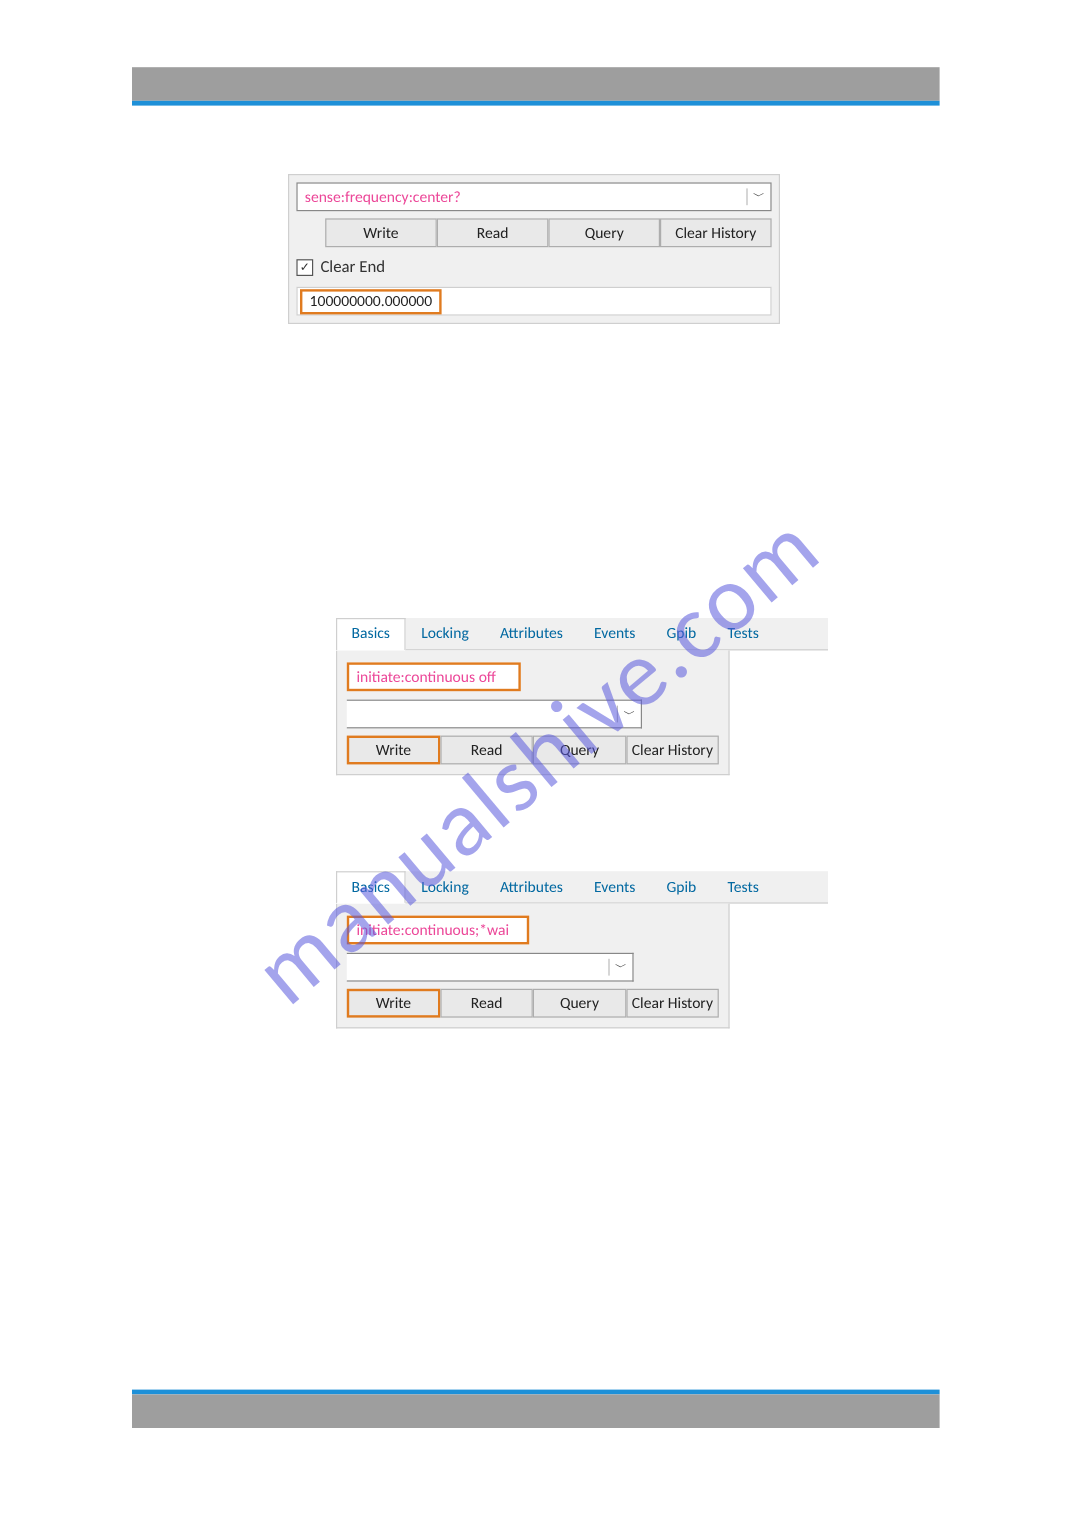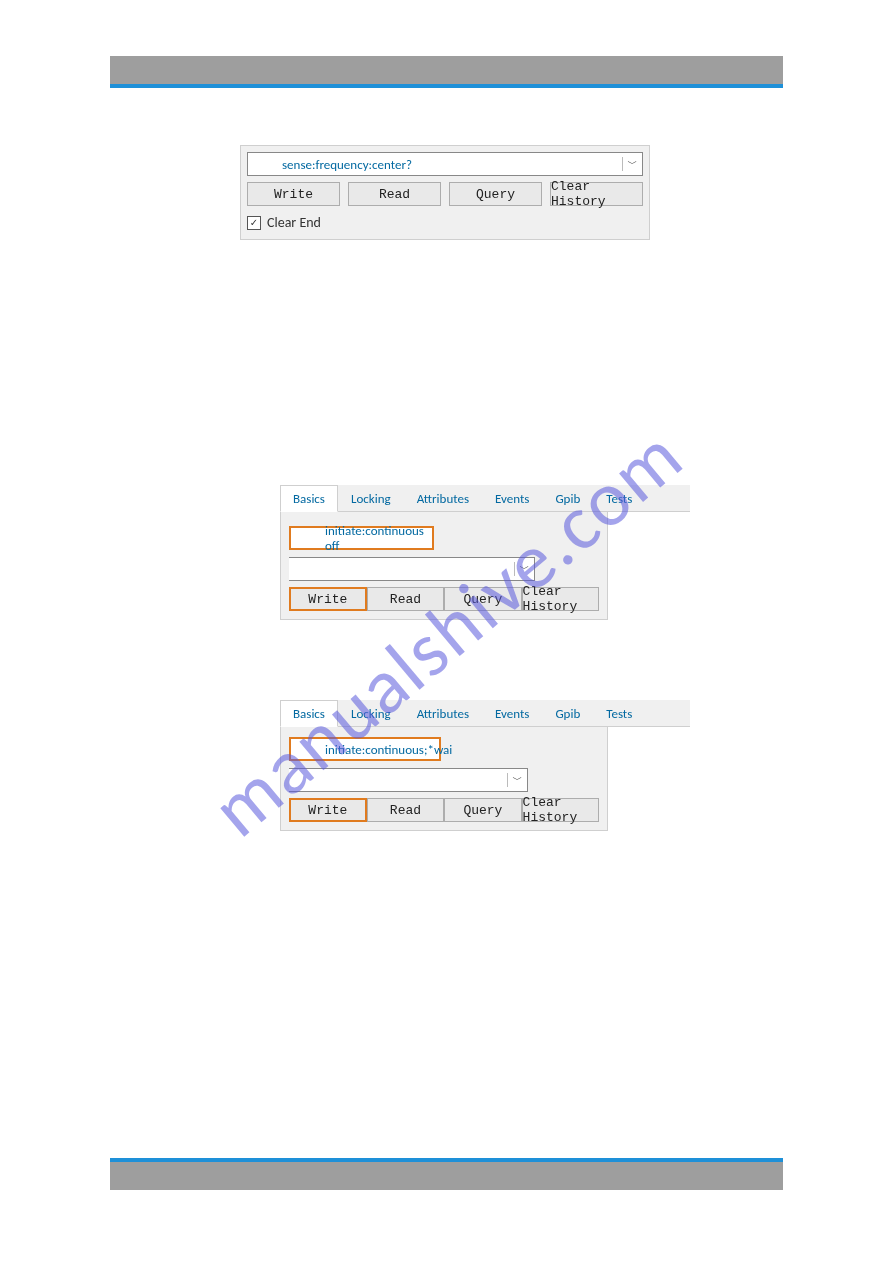--- a/index.html
+++ b/index.html
@@ -64,31 +64,30 @@
     height: 24px;
     background: #fff;
     border: 1px solid #888;
     align-items: center;
     margin-bottom: 6px;
   }
   .combo .txt {
     flex: 1;
     padding: 0 6px;
     font-size: 13px;
-    color: #0369a1;
-    margin-left: 28px;
+    color: #ec4899;
   }
   .combo .chev {
     width: 20px;
     text-align: center;
     border-left: 1px solid #bbb;
     color: #444;
     font-size: 10px;
   }
-  .btn-row-just { display: flex; justify-content: space-between; font-family: Liberation Mono, monospace; }
+  .btn-row-just { display: flex; justify-content: flex-end; }
   .btn {
     height: 24px;
     background: #e9e9e9;
     border: 1px solid #adadad;
     font-size: 13px;
     color: #222;
     display: flex;
     align-items: center;
     justify-content: center;
   }
@@ -182,20 +181,23 @@
     <div class="btn-row-just">
       <div class="btn w95">Write</div>
       <div class="btn w95">Read</div>
       <div class="btn w95">Query</div>
       <div class="btn w95">Clear History</div>
     </div>
     <div class="check-row">
       <div class="checkbox">✓</div>
       <span>Clear End</span>
     </div>
+    <div class="result-box">
+      <span class="result-inner hl-orange">100000000.000000</span>
+    </div>
   </div>
 
   <div style="height:245px"></div>
   <div class="tabs">
     <div class="tab active">Basics</div>
     <div class="tab">Locking</div>
     <div class="tab">Attributes</div>
     <div class="tab">Events</div>
     <div class="tab">Gpib</div>
     <div class="tab">Tests</div>

